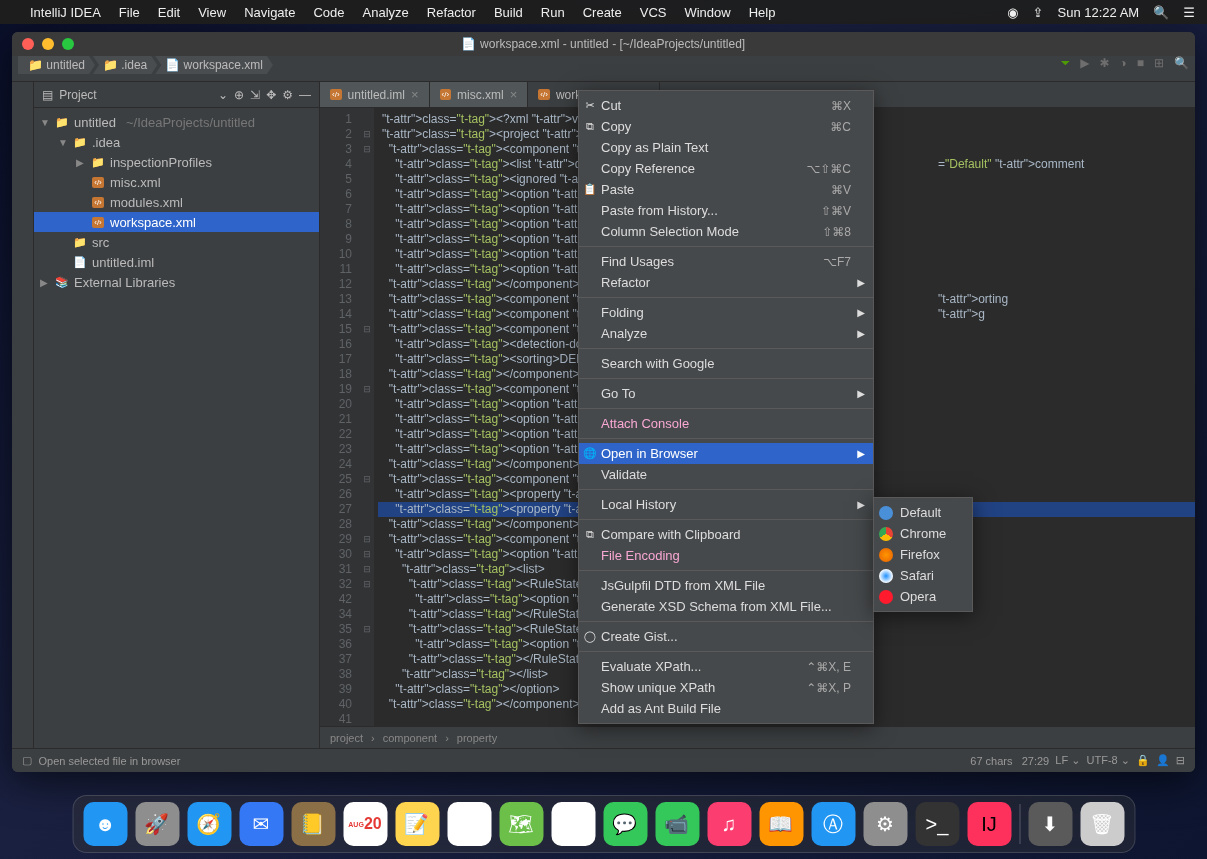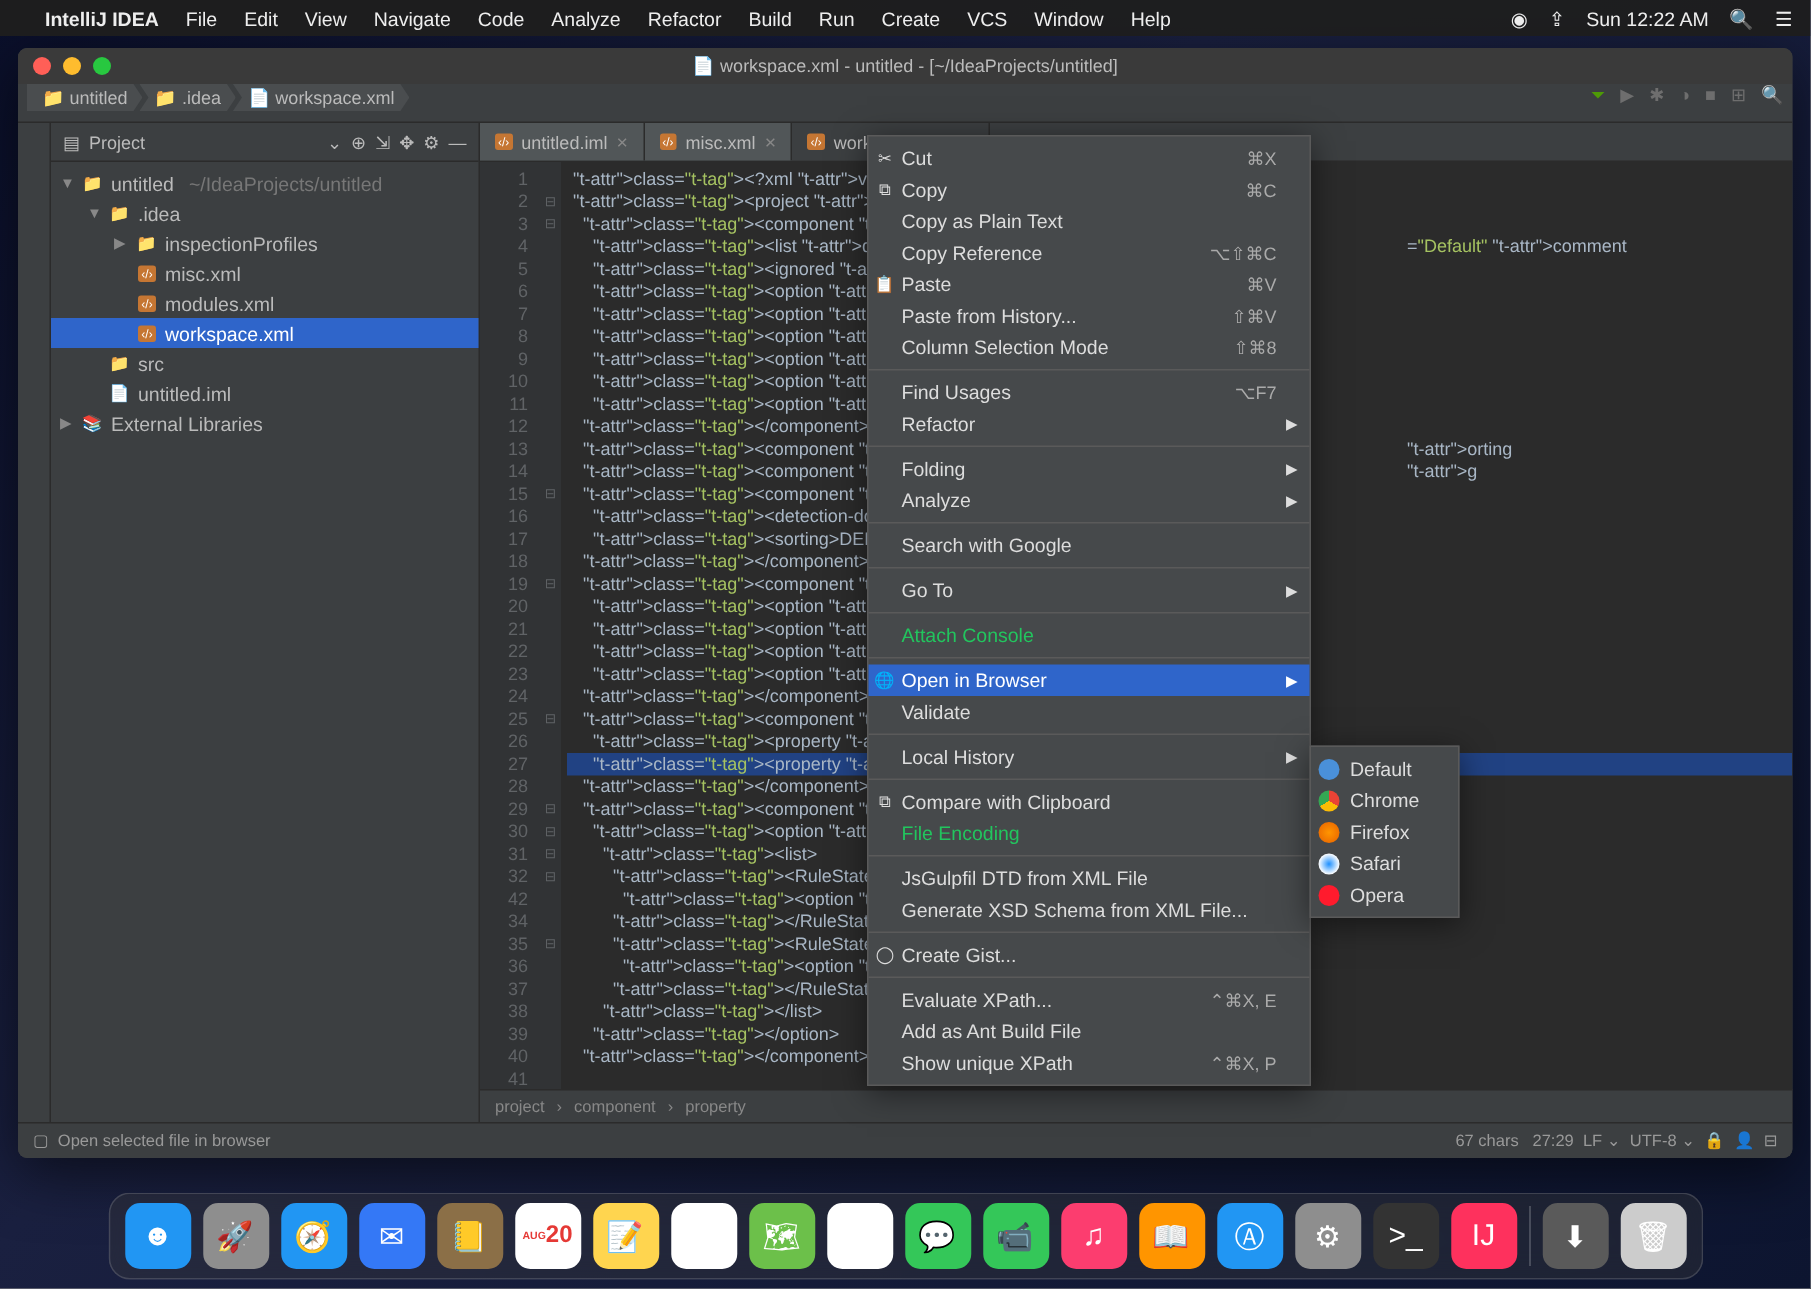--- a/index.html
+++ b/index.html
@@ -37,39 +37,39 @@
 .foldcol { width:14px; background:#313335; color:#606366; padding-top:4px; text-align:center; font-size:9px; }
 .code { flex:1; padding:4px 0 4px 4px; white-space:pre; color:#a9b7c6; overflow:hidden; }
 .code .row { height:15px; display:block; padding-left:4px; }
 .code .row.hl { background:#214283; }.t-str{color:#a5c261}
 .breadcrumb-bottom { height:22px; background:#3c3f41; border-top:1px solid #2b2b2b; display:flex; align-items:center; padding:0 10px; font-size:11px; color:#888; gap:8px; }
 .statusbar { height:24px; background:#3c3f41; border-top:1px solid #2b2b2b; display:flex; align-items:center; padding:0 10px; font-size:11px; color:#999; }
 .statusbar .sp{flex:1}
 .ctx-menu { position:absolute; background:#46494b; border:1px solid #5a5a5a; box-shadow:0 4px 20px rgba(0,0,0,.5); padding:4px 0; font-size:13px; color:#ddd; min-width:296px; z-index:100; }
 .ctx-item { height:21px; display:flex; align-items:center; padding:0 22px; position:relative; }
 .ctx-item.sel{background:#2f65ca;color:#fff}
-.ctx-item.dis{color:#22c55e}
+.ctx-item.dis{color:#f9a8d4}
 .ctx-sep{height:1px;background:#5a5a5a;margin:4px 0}
 .ctx-item .sc{position:absolute;right:22px;color:#aaa;font-size:12px}
 .ctx-item .sub{position:absolute;right:8px;font-size:10px}
 .ctx-item .ico{position:absolute;left:4px;width:14px;font-size:11px;text-align:center}
 .submenu { position:absolute; left:295px; top:404px; min-width:100px; }
 .submenu .ctx-item{padding:0 18px 0 26px}
 .browser-ico{position:absolute;left:5px;width:14px;height:14px;border-radius:50%}
 .b-def{background:#4a90d9}.b-chr{background:conic-gradient(#ea4335 0 120deg,#fbbc05 120deg 240deg,#34a853 240deg)}.b-ff{background:radial-gradient(circle,#ff9500,#e66000)}.b-saf{background:radial-gradient(circle,#1e90ff,#fff 70%)}.b-op{background:#ff1b2d}
 .dock { position:absolute; bottom:6px; left:50%; transform:translateX(-50%); height:58px; background:rgba(60,60,60,.35); border-radius:14px; display:flex; align-items:center; padding:0 10px; gap:8px; backdrop-filter:blur(10px); border:1px solid rgba(255,255,255,.15); }
 .dock .app{width:44px;height:44px;border-radius:10px;display:flex;align-items:center;justify-content:center;font-size:20px}
 .dsep{width:1px;height:40px;background:rgba(255,255,255,.25)}
 </style>
 </head>
 <body>
 
 <div class="menubar">
   <span class="apple"></span>
-  <span style="font-weight:700">IntelliJ IDEA</span>
+  <span style="font-weight:400">IntelliJ IDEA</span>
   <span>File</span>
   <span>Edit</span>
   <span>View</span>
   <span>Navigate</span>
   <span>Code</span>
   <span>Analyze</span>
   <span>Refactor</span>
   <span>Build</span>
   <span>Run</span>
   <span>Create</span>
@@ -407,25 +407,25 @@
     <div class="ctx-item">
       <span class="ico">◯</span>
       <span>Create Gist...</span>
     </div>
     <div class="ctx-sep"></div>
     <div class="ctx-item">
       <span>Evaluate XPath...</span>
       <span class="sc">⌃⌘X, E</span>
     </div>
     <div class="ctx-item">
-      <span>Add as Ant Build File</span>
-    </div>
-    <div class="ctx-item">
       <span>Show unique XPath</span>
       <span class="sc">⌃⌘X, P</span>
+    </div>
+    <div class="ctx-item">
+      <span>Add as Ant Build File</span>
     </div>
   </div>
 <div class="ctx-menu submenu" id="submenu" style="left:873px;top:497px">
     <div class="ctx-item">
       <span class="browser-ico b-def"></span>
       <span>Default</span>
     </div>
     <div class="ctx-item">
       <span class="browser-ico b-chr"></span>
       <span>Chrome</span>
@@ -455,17 +455,17 @@
     <div class="app" style="background: rgb(255, 255, 255); color: rgb(255, 255, 255);">☑</div>
     <div class="app" style="background: rgb(108, 192, 74); color: rgb(255, 255, 255);">🗺</div>
     <div class="app" style="background: rgb(255, 255, 255); color: rgb(255, 255, 255);">❀</div>
     <div class="app" style="background: rgb(52, 199, 89); color: rgb(255, 255, 255);">💬</div>
     <div class="app" style="background: rgb(52, 199, 89); color: rgb(255, 255, 255);">📹</div>
     <div class="app" style="background: rgb(252, 61, 111); color: rgb(255, 255, 255);">♫</div>
     <div class="app" style="background: rgb(255, 149, 0); color: rgb(255, 255, 255);">📖</div>
     <div class="app" style="background: rgb(33, 150, 243); color: rgb(255, 255, 255);">Ⓐ</div>
     <div class="app" style="background: rgb(142, 142, 142); color: rgb(255, 255, 255);">⚙</div>
     <div class="app" style="background: rgb(51, 51, 51); color: rgb(255, 255, 255);">&gt;_</div>
-    <div class="app" style="background: rgb(254, 49, 93); color: #ffffff;">IJ</div>
+    <div class="app" style="background: rgb(254, 49, 93); color: #000000;">IJ</div>
     <div class="dsep"></div>
     <div class="app" style="background: rgb(90, 90, 90); color: rgb(255, 255, 255);">⬇</div>
     <div class="app" style="background: rgb(204, 204, 204); color: rgb(255, 255, 255);">🗑</div>
   </div>
 
 </body></html>

